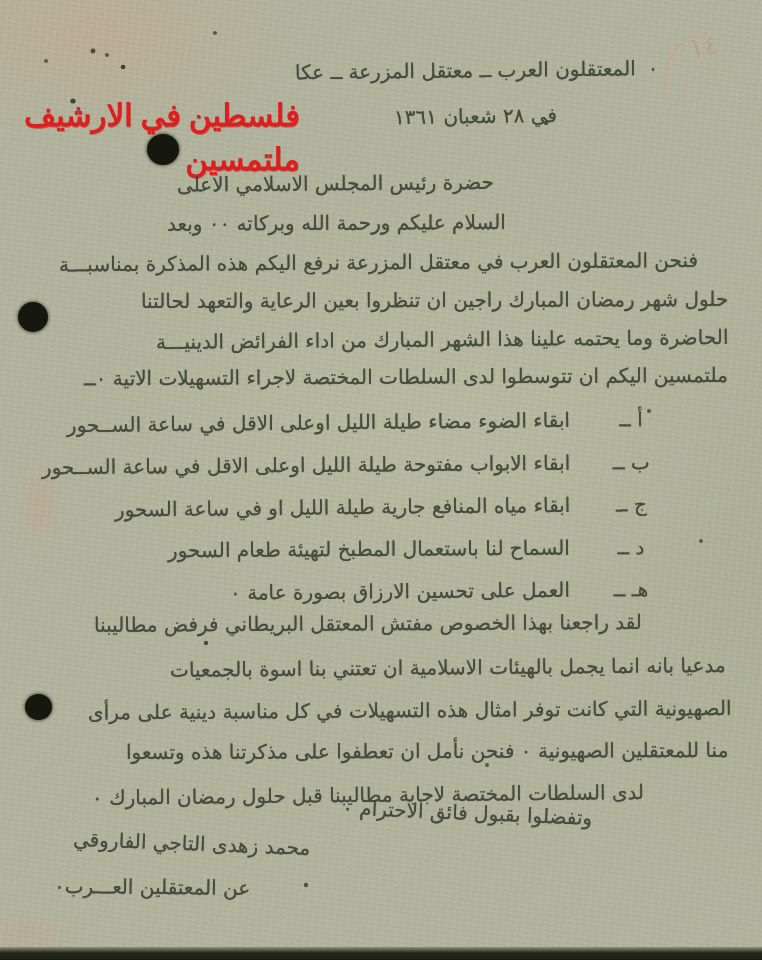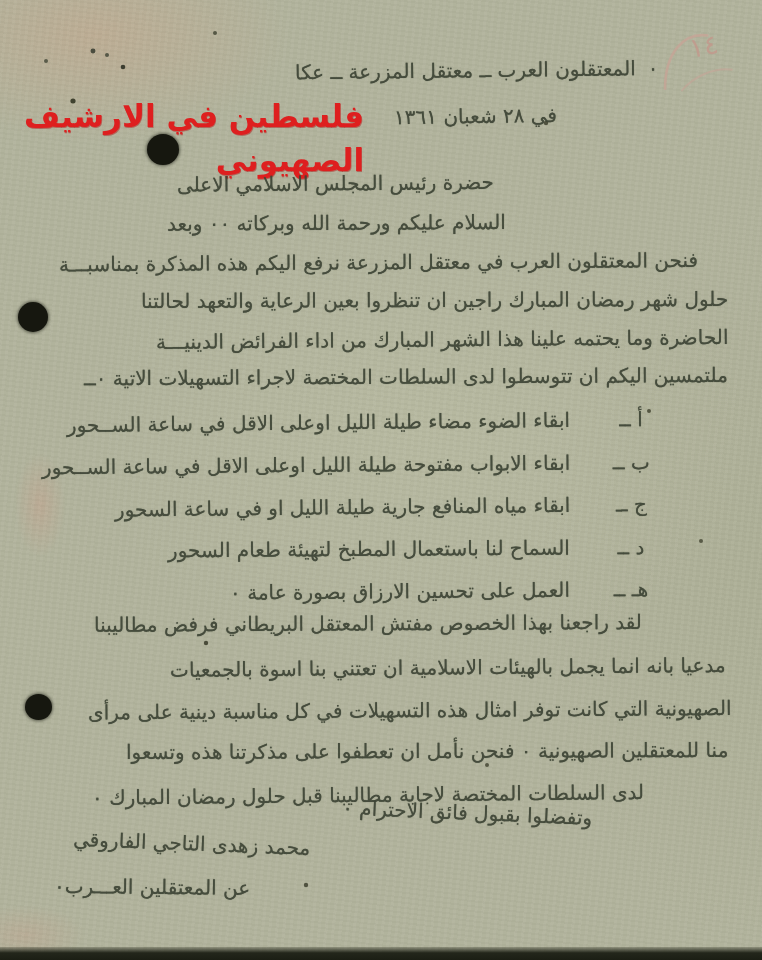--- a/index.html
+++ b/index.html
@@ -26,21 +26,21 @@
     font-size:20px;
     text-shadow:0 0 0.8px rgba(62,69,54,0.85);
     transform-origin:right center;
     opacity:0.93;
   }
   .header-row{display:flex;gap:12px;align-items:flex-start;}
   .watermark{
     position:absolute;left:24px;top:94px;
     color:#de1f1f;font-weight:bold;font-size:31px;line-height:44px;
     text-shadow:0.6px 0.6px 0 rgba(175,15,15,0.45);
-    direction:rtl;text-align:right;
+    direction:rtl;text-align:right;font-family:Liberation Serif, serif;
   }
   .pencil-mark{
     position:absolute;right:16px;top:18px;width:100px;height:80px;
     color:#c4968a;transform:rotate(-10deg);
   }
   .pencil-mark .digits{
     position:absolute;right:26px;top:14px;font-size:27px;opacity:0.75;
     letter-spacing:6px;
   }
   .hole{
@@ -79,21 +79,21 @@
   <div class="pencil-mark">
     <svg width="100" height="80" viewBox="0 0 100 80">
       <path d="M14 66 C 20 30, 42 12, 66 20" stroke="#c9a296" stroke-width="2.6" fill="none" opacity="0.7"></path>
       <path d="M30 70 C 44 58, 66 52, 84 58" stroke="#c9a296" stroke-width="2" fill="none" opacity="0.5"></path>
     </svg>
     <span class="digits">١٤</span>
   </div>
 
   <div class="watermark">
     <div>فلسطين في الارشيف</div>
-    <div>الصهيوني</div>
+    <div>ملتمسين</div>
   </div>
 
   <div class="ink header-row" style="top:56px;right:104px;transform:rotate(-0.7deg);">
     <span>٠</span>
     <span>المعتقلون العرب ــ معتقل المزرعة ــ عكا</span>
   </div>
   <div class="ink" style="top:103px;right:205px;transform:rotate(-0.8deg);">في ٢٨ شعبان ١٣٦١</div>
 
   <div class="ink" style="top:170px;right:268px;transform:rotate(-0.5deg);">حضرة رئيس المجلس الاسلامي الاعلى</div>
   <div class="ink" style="top:210px;right:256px;transform:rotate(-0.3deg);">السلام عليكم ورحمة الله وبركاته ٠٠ وبعد</div>

